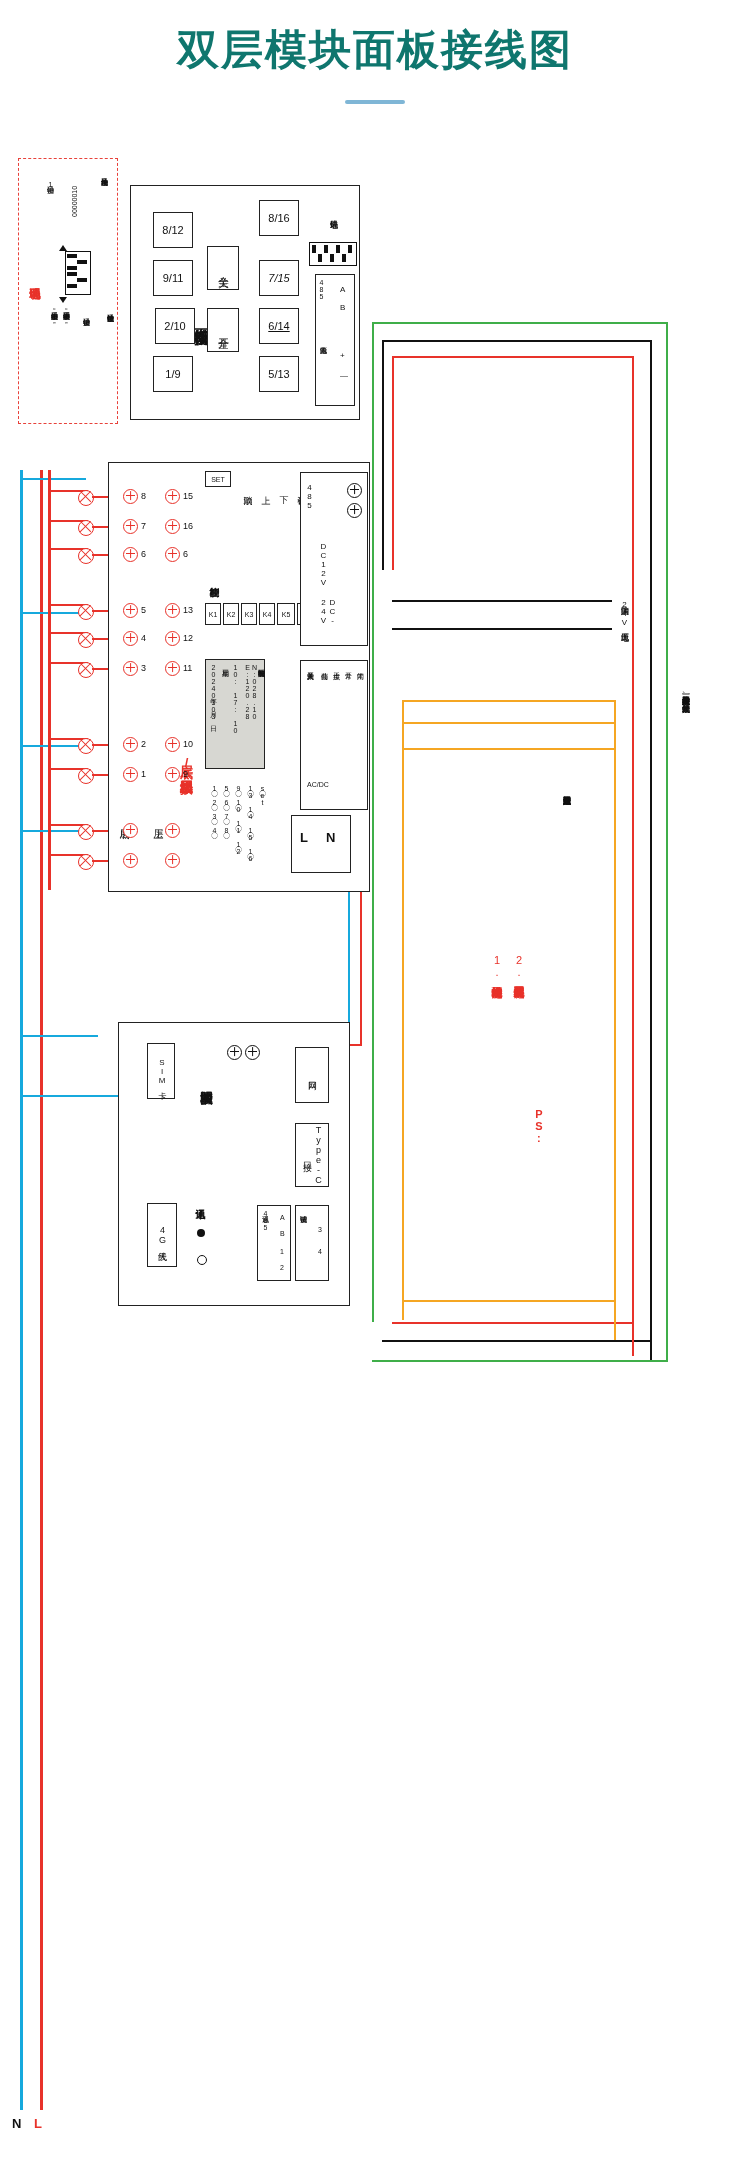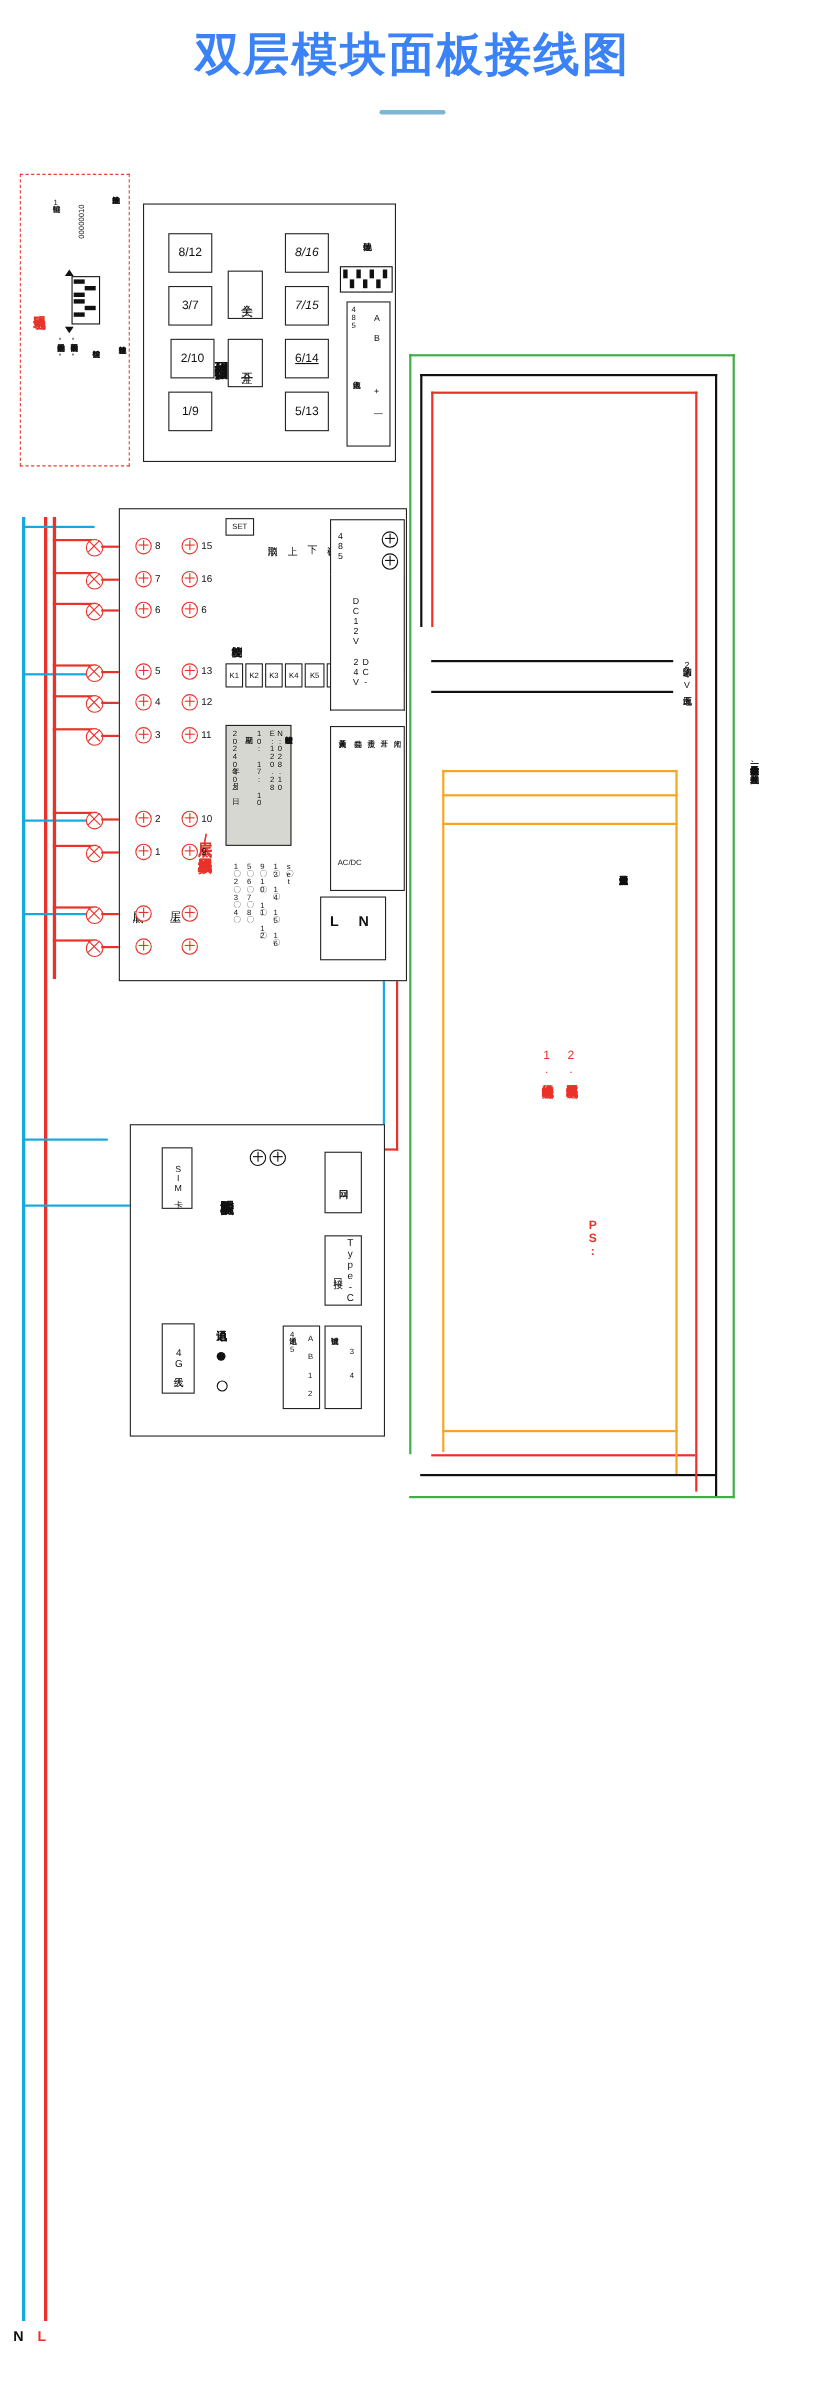--- a/index.html
+++ b/index.html
@@ -5,21 +5,21 @@
   html,body{margin:0;padding:0;background:#ffffff;}
   body{
     width:750px;height:2178px;position:relative;
     font-family:"Liberation Sans","DejaVu Sans",sans-serif;
     color:#111;overflow:hidden;
   }
   .abs{position:absolute;}
   
   #title{
     top:22px;left:0;width:750px;text-align:center;
-    font-size:42px;font-weight:bold;letter-spacing:2px;color:#3b82f6;
+    font-size:42px;font-weight:bold;letter-spacing:2px;color:#0f766e;
   }
   #title-rule{
     top:100px;left:50%;transform:translateX(-50%);
     width:60px;height:4px;background:#7fb6d6;border-radius:2px;
   }
   
   .box{border:1.6px solid #222;background:#fff;box-sizing:border-box;}
   .thin{border-width:1.2px;}
   .dashedred{border:1.3px dashed #e8413a;background:#fff;box-sizing:border-box;}
   .vert-l{writing-mode:vertical-rl;text-orientation:upright;}
@@ -177,27 +177,27 @@
 
   <div class="abs" style="left:40px;top:86px;width:0;height:0;border-left:4px solid transparent;border-right:4px solid transparent;border-bottom:6px solid #111;"></div>
   <div class="abs" style="left:40px;top:138px;width:0;height:0;border-left:4px solid transparent;border-right:4px solid transparent;border-top:6px solid #111;"></div>
 </div>
 
 <div class="abs box" id="keypad">
   <div class="abs vert-l b" style="left:60px;top:130px;font-size:16px;">按键面板</div>
 
   <div class="key" style="left:22px;top:170px;width:38px;height:34px;">1/9</div>
   <div class="key" style="left:24px;top:122px;width:38px;height:34px;">2/10</div>
-  <div class="key" style="left:22px;top:74px;width:38px;height:34px;">3/7</div>
+  <div class="key" style="left:22px;top:74px;width:38px;height:34px;">9/11</div>
   <div class="key" style="left:22px;top:26px;width:38px;height:34px;">8/12</div>
 
   <div class="key" style="left:128px;top:170px;width:38px;height:34px;">5/13</div>
   <div class="key" style="left:128px;top:122px;width:38px;height:34px;text-decoration:underline;">6/14</div>
   <div class="key" style="left:128px;top:74px;width:38px;height:34px;font-style:italic;">7/15</div>
-  <div class="key" style="left:128px;top:26px;width:38px;height:34px;font-style:italic;">8/16</div>
+  <div class="key" style="left:128px;top:14px;width:38px;height:34px;">8/16</div>
 
   <div class="key vert-l" style="left:76px;top:122px;width:30px;height:42px;font-size:11px;">全开</div>
   <div class="key vert-l" style="left:76px;top:60px;width:30px;height:42px;font-size:11px;">全关</div>
 
   <div class="abs box thin" style="left:184px;top:88px;width:40px;height:132px;">
     <div class="abs vert-l t7" style="left:2px;top:4px;">485</div>
     <div class="abs vert-l t7" style="left:2px;top:66px;">电源输入</div>
     <div class="abs t8" style="left:24px;top:10px;">A</div>
     <div class="abs t8" style="left:24px;top:28px;">B</div>
     <div class="abs t8" style="left:24px;top:76px;">+</div>

